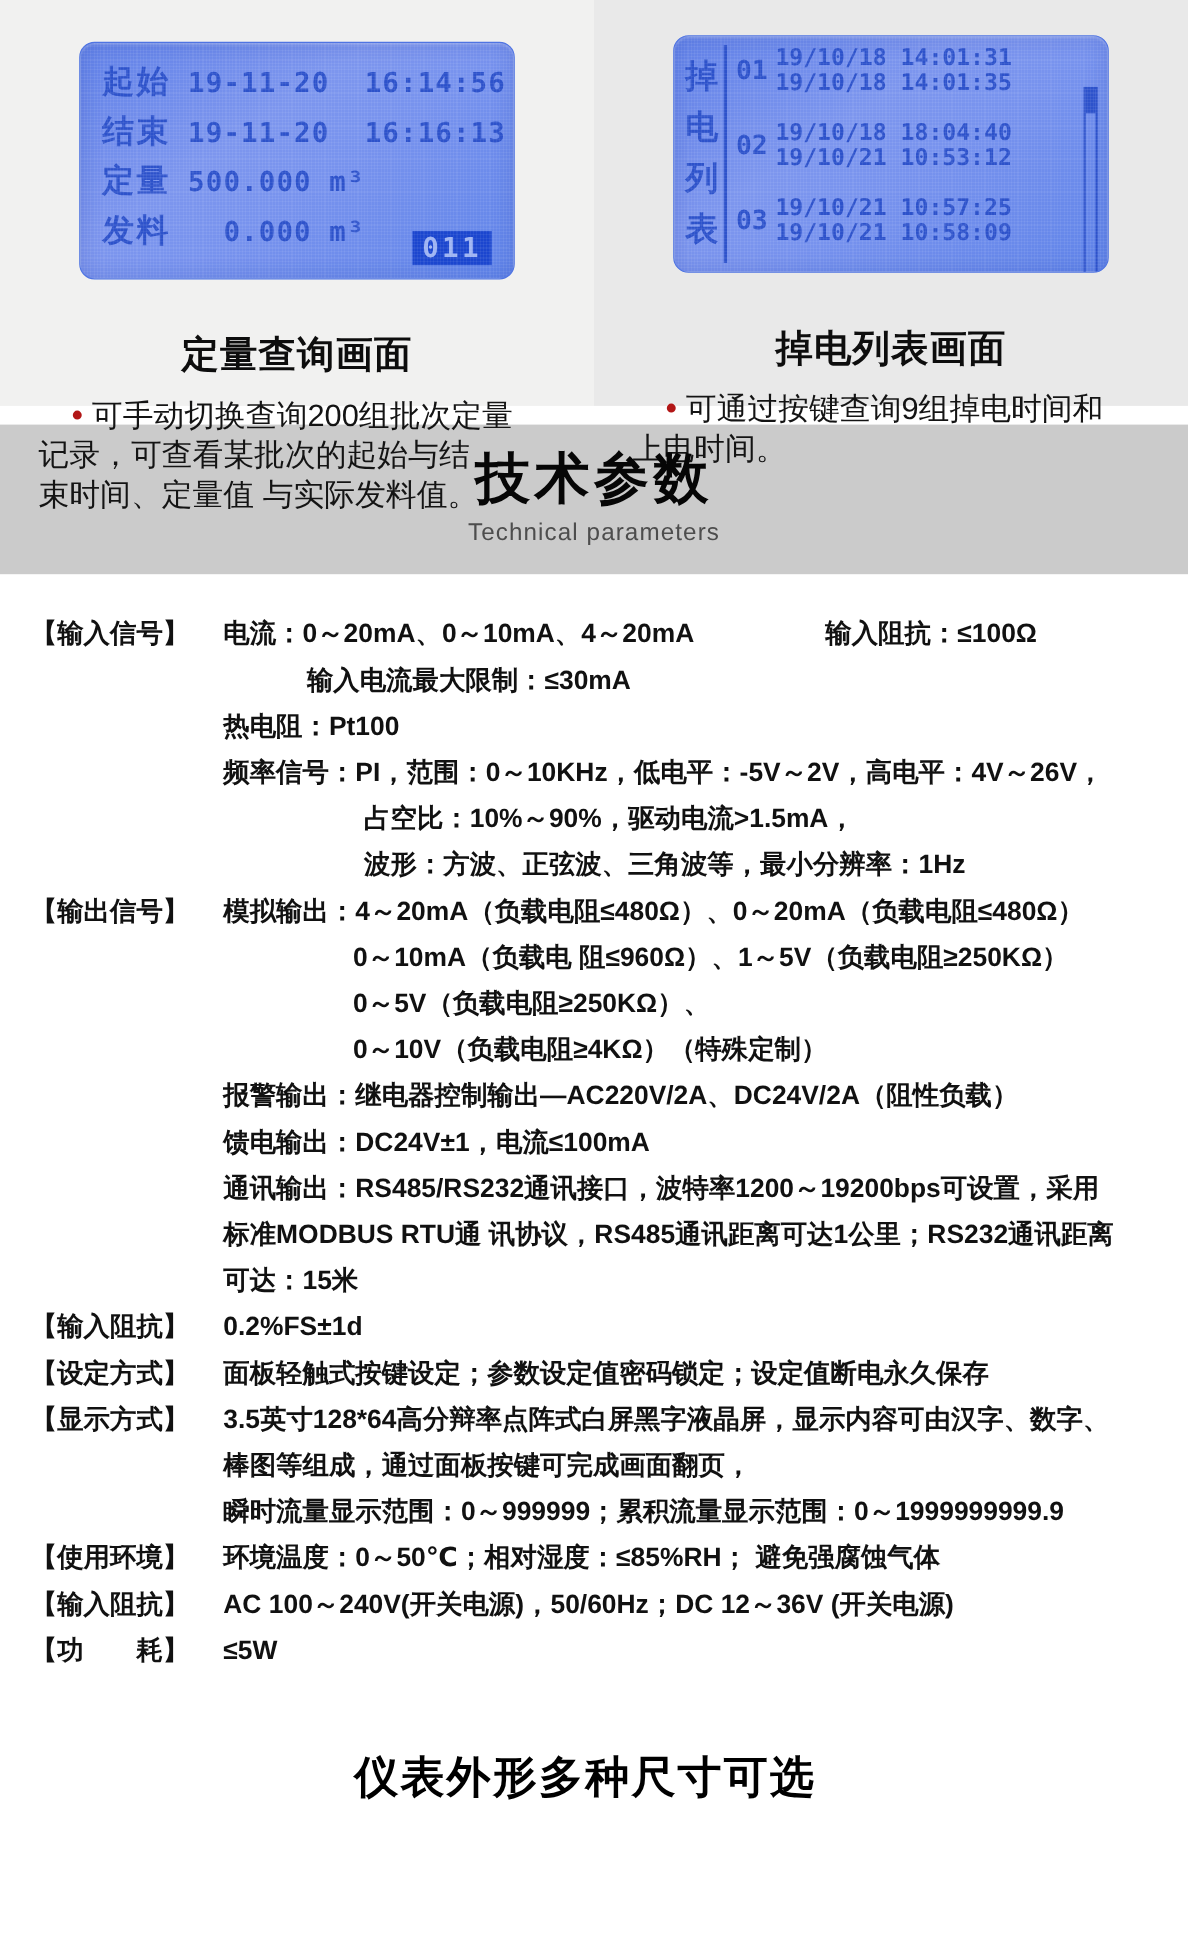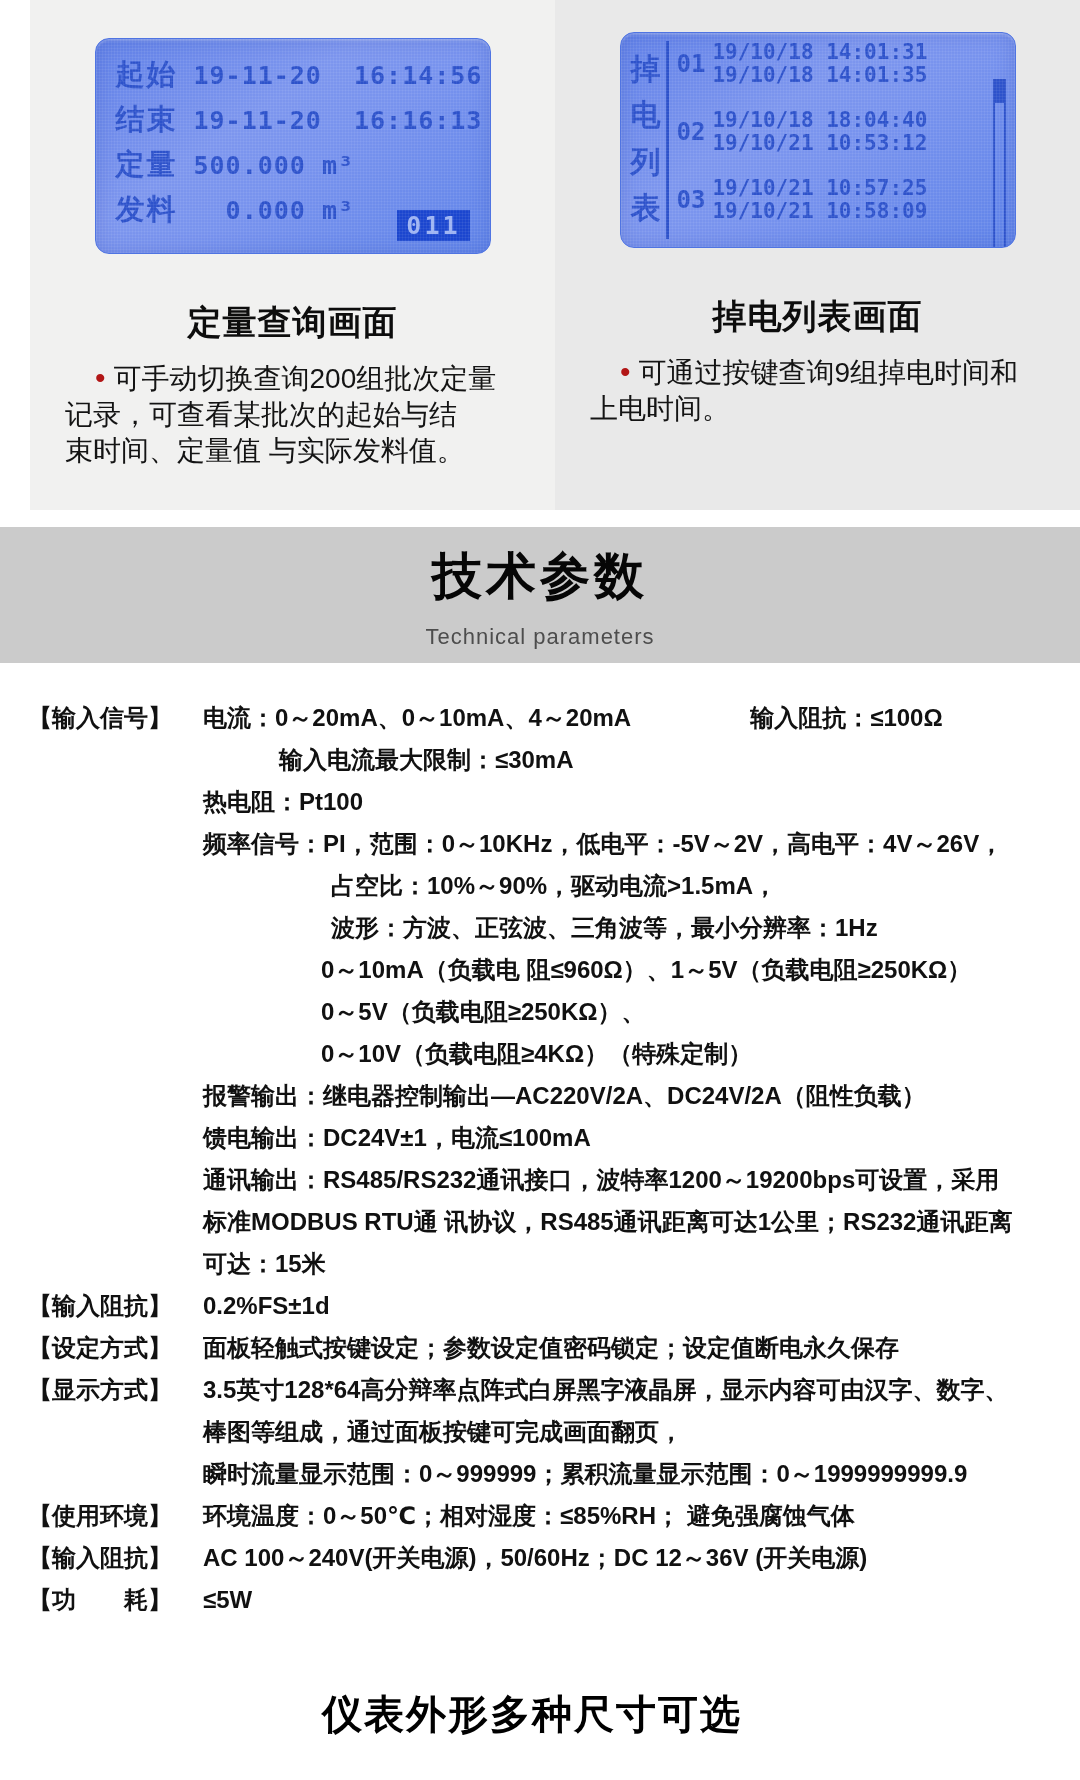--- a/index.html
+++ b/index.html
@@ -7,21 +7,21 @@
     --accent-red:#b21616; --lcd-edge:#4f74e2; --lcd-bg-light:#7e97ee; --lcd-bg:#6487ea;
     --lcd-ink:#2d52cb; --badge-bg:#1b46cf; --badge-ink:#9db3f3;
     --band-bg:#cbcbcb; --band-subtitle:#4d4d4d; --text-ink:#111111;
   }
   *{box-sizing:border-box;}
   html,body{margin:0;padding:0;}
   body{
     width:1080px;height:1780px;overflow:hidden;background:var(--page-bg);
     font-family:"Liberation Sans","DejaVu Sans",sans-serif;color:var(--text-ink);
   }
-  .top{display:flex;height:510px;padding-left:30px;}
+  .top{display:flex;height:369px;}
   .panel{width:540px;padding-top:38px;}
   .panel.left{background:var(--panel-left-bg);}
   .panel.right{background:var(--panel-right-bg);padding-top:32px;}
   .lcd{
     width:396px;height:216px;margin:0 auto;position:relative;border-radius:14px;
     background:linear-gradient(145deg,#6282e8 0%,#7d96ee 38%,#7893ee 55%,#6084e9 100%);
     border:1px solid var(--lcd-edge);
     box-shadow:inset 0 0 20px rgba(30,60,170,.22), inset 0 2px 2px rgba(255,255,255,.25);
     overflow:hidden;
   }
@@ -54,21 +54,21 @@
   .scrollbar::before{content:"";display:block;height:22px;background:var(--lcd-ink);}
   .caption{margin:46px 0 0 0;text-align:center;font-size:34px;font-weight:bold;color:#0d0d0d;letter-spacing:1px;}
   .bullet{
     margin:14px 32px 0 35px;font-size:28px;line-height:36px;color:#141414;
     white-space:pre-line;text-indent:30px;font-weight:500;
   }
   .dot{color:var(--accent-red);margin-right:8px;font-size:30px;}
   .gap{height:17px;background:#fff;}
   .band{height:136px;background:var(--band-bg);text-align:center;}
   .band h1{margin:0;padding-top:16px;font-size:50px;letter-spacing:4px;color:#060606;}
-  .band .subtitle{font-size:22px;color:var(--band-subtitle);margin-top:14px;letter-spacing:1px;}
+  .band .subtitle{font-size:22px;color:var(--band-subtitle);margin-top:2px;letter-spacing:1px;}
   .specs{padding:34px 10px 0 28px;}
   .spec-row{display:flex;font-size:24px;font-weight:bold;line-height:42px;color:var(--text-ink);white-space:pre;gap:28px;}
   .spec-label{width:147px;flex:0 0 147px;}
   .footer-title{text-align:center;font-size:40px;font-weight:bold;margin:66px 16px 0 0;color:#000;letter-spacing:2px;}
 </style>
 </head>
 <body>
 
 <div class="top">
 
@@ -143,20 +143,21 @@
   <div class="subtitle">Technical parameters</div>
 </div>
 
 <div class="specs" id="specs">
     <div class="spec-row"><span class="spec-label">【输入信号】</span><span class="spec-text">电流：0～20mA、0～10mA、4～20mA　　　　　输入阻抗：≤100Ω</span></div>
     <div class="spec-row"><span class="spec-label"></span><span class="spec-text" style="padding-left: 76px;">输入电流最大限制：≤30mA</span></div>
     <div class="spec-row"><span class="spec-label"></span><span class="spec-text">热电阻：Pt100</span></div>
     <div class="spec-row"><span class="spec-label"></span><span class="spec-text">频率信号：PI，范围：0～10KHz，低电平：-5V～2V，高电平：4V～26V，</span></div>
     <div class="spec-row"><span class="spec-label"></span><span class="spec-text" style="padding-left: 128px;">占空比：10%～90%，驱动电流&gt;1.5mA，</span></div>
     <div class="spec-row"><span class="spec-label"></span><span class="spec-text" style="padding-left: 128px;">波形：方波、正弦波、三角波等，最小分辨率：1Hz</span></div>
+    <div class="spec-row"><span class="spec-label">【输出信号】</span><span class="spec-text">模拟输出：4～20mA（负载电阻≤480Ω）、0～20mA（负载电阻≤480Ω）</span></div>
     <div class="spec-row"><span class="spec-label"></span><span class="spec-text" style="padding-left: 118px;">0～10mA（负载电 阻≤960Ω）、1～5V（负载电阻≥250KΩ）</span></div>
     <div class="spec-row"><span class="spec-label"></span><span class="spec-text" style="padding-left: 118px;">0～5V（负载电阻≥250KΩ）、</span></div>
     <div class="spec-row"><span class="spec-label"></span><span class="spec-text" style="padding-left: 118px;">0～10V（负载电阻≥4KΩ）（特殊定制）</span></div>
     <div class="spec-row"><span class="spec-label"></span><span class="spec-text">报警输出：继电器控制输出—AC220V/2A、DC24V/2A（阻性负载）</span></div>
     <div class="spec-row"><span class="spec-label"></span><span class="spec-text">馈电输出：DC24V±1，电流≤100mA</span></div>
     <div class="spec-row"><span class="spec-label"></span><span class="spec-text">通讯输出：RS485/RS232通讯接口，波特率1200～19200bps可设置，采用</span></div>
     <div class="spec-row"><span class="spec-label"></span><span class="spec-text">标准MODBUS RTU通 讯协议，RS485通讯距离可达1公里；RS232通讯距离</span></div>
     <div class="spec-row"><span class="spec-label"></span><span class="spec-text">可达：15米</span></div>
     <div class="spec-row"><span class="spec-label">【输入阻抗】</span><span class="spec-text">0.2%FS±1d</span></div>
     <div class="spec-row"><span class="spec-label">【设定方式】</span><span class="spec-text">面板轻触式按键设定；参数设定值密码锁定；设定值断电永久保存</span></div>

